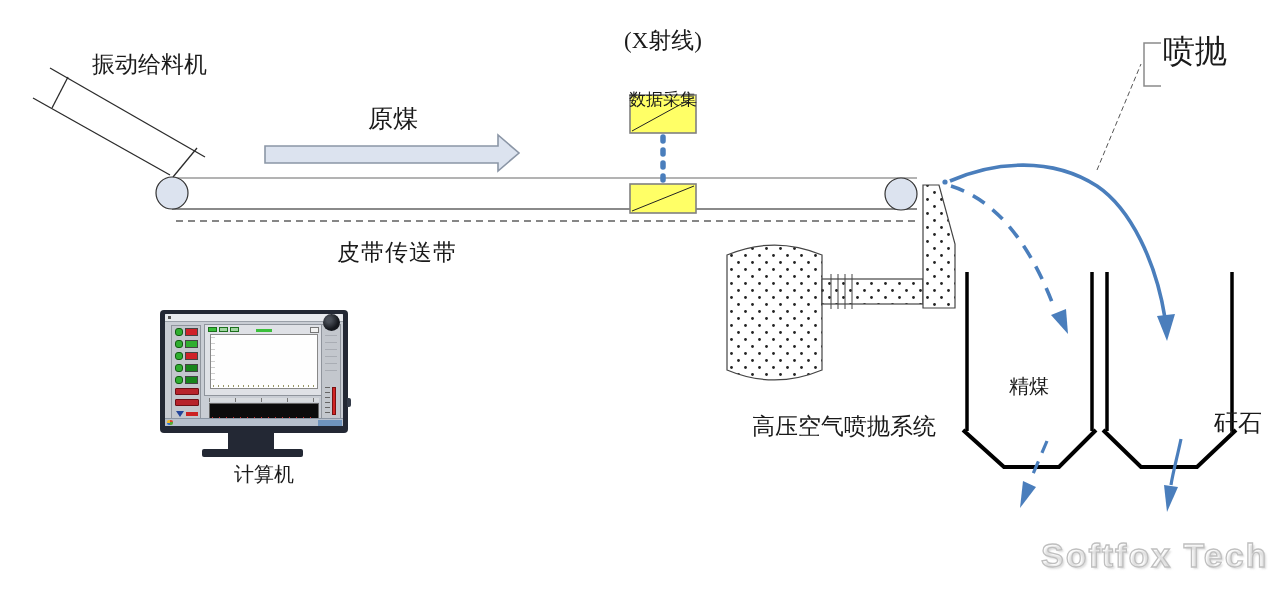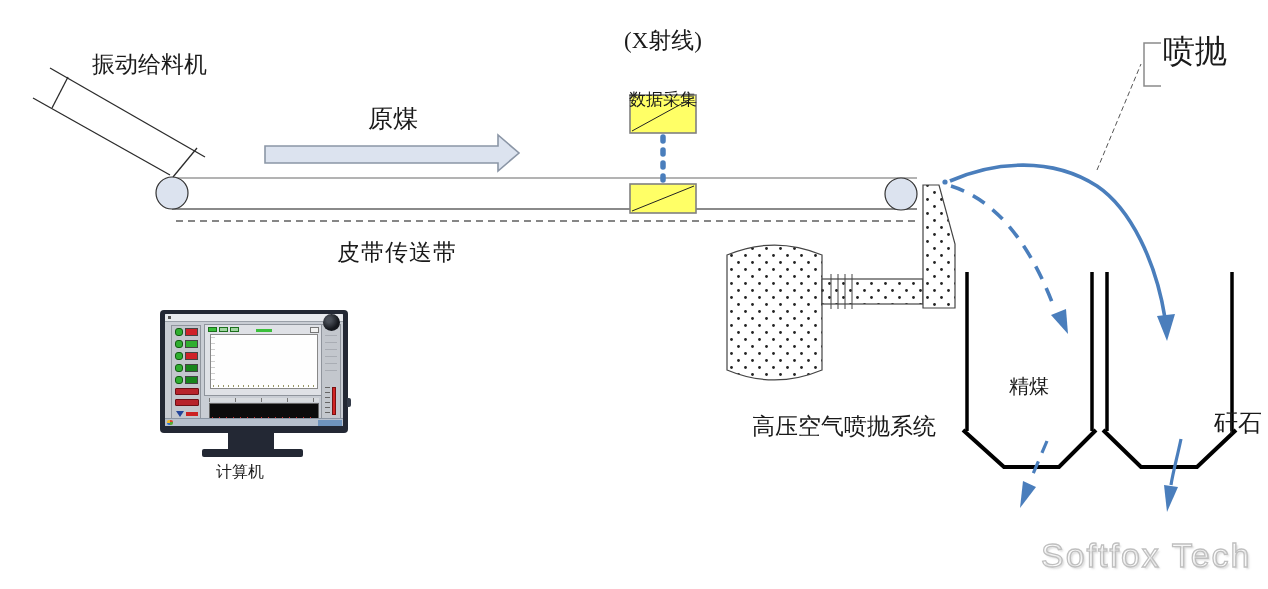--- a/index.html
+++ b/index.html
@@ -12,24 +12,24 @@
   .centered{transform:translateX(-50%);}
   .lbl-feeder{left:92px;top:52px;font-size:23px;}
   .lbl-rawcoal{left:393px;top:105px;font-size:25px;}
   .lbl-xray{left:663px;top:28px;font-size:23px;text-align:right;}
   .lbl-xray2{left:663px;top:55px;font-size:17px;margin-top:36px;}
   .lbl-eject{left:1163px;top:34px;font-size:32px;}
   .lbl-belt{left:397px;top:240px;font-size:23px;letter-spacing:1px;}
   .lbl-air{left:844px;top:414px;font-size:23px;}
   .lbl-clean{left:1029px;top:375px;font-size:20px;}
   .lbl-gangue{left:1238px;top:374px;font-size:24px;margin-top:36px;}
-  .lbl-computer{left:240px;top:463px;font-size:16px;}
+  .lbl-computer{left:264px;top:463px;font-size:20px;}
   .lbl-computer-sub{left:252px;top:493px;font-size:23px;}
   .watermark{
-    left:1041px;top:537px;font-size:34px;font-weight:normal;letter-spacing:2px;
+    left:1041px;top:537px;font-size:34px;font-weight:bold;letter-spacing:2px;
     font-family:"Liberation Sans","DejaVu Sans",sans-serif;
     color:rgba(255,255,255,0.05);
     -webkit-text-stroke:1.3px #bfbfbf;
     text-shadow:2px 2px 2px rgba(160,160,160,0.35);
   }
   
   .monitor{position:absolute;left:160px;top:310px;width:188px;height:123px;
     background:#232834;border-radius:4px;}
   .screen{position:absolute;left:5px;top:4px;width:178px;height:112px;
     background:#c9cdd4;border-radius:1px;overflow:hidden;}

